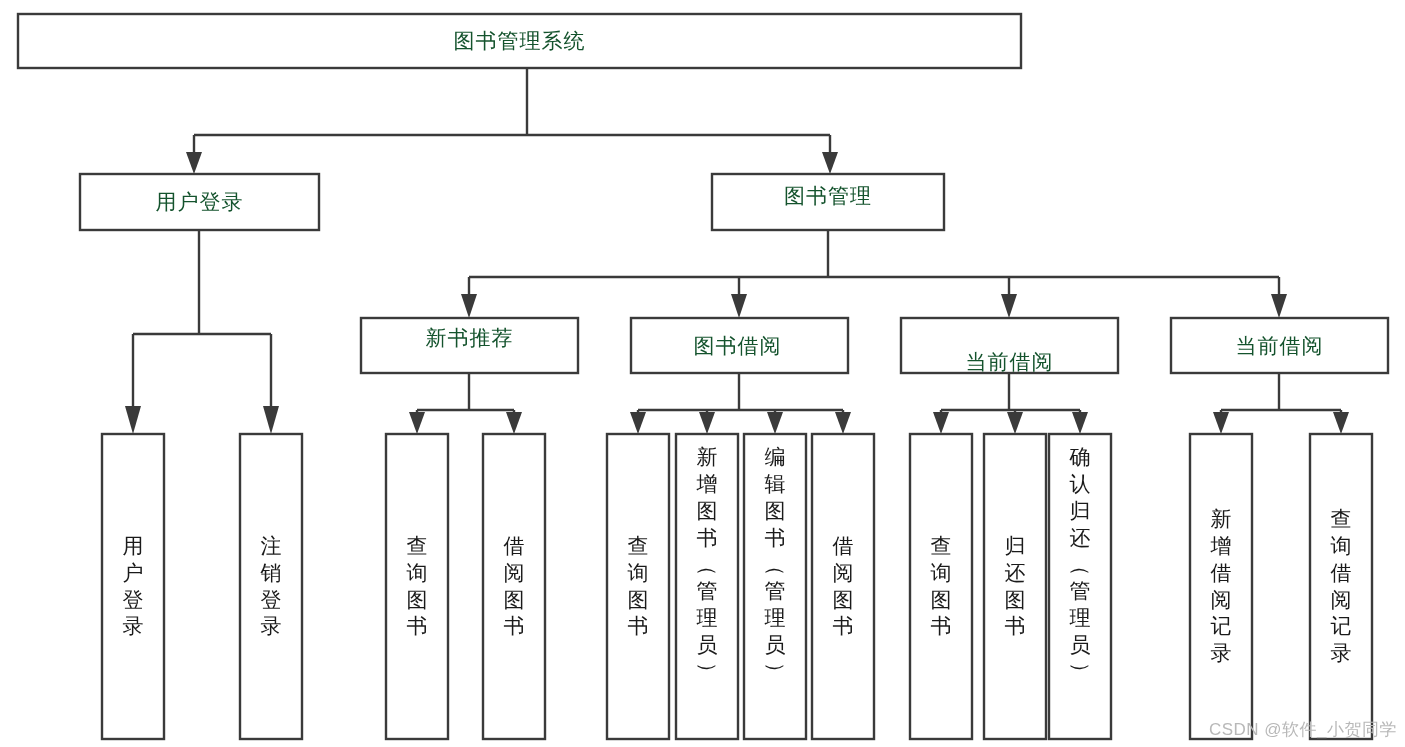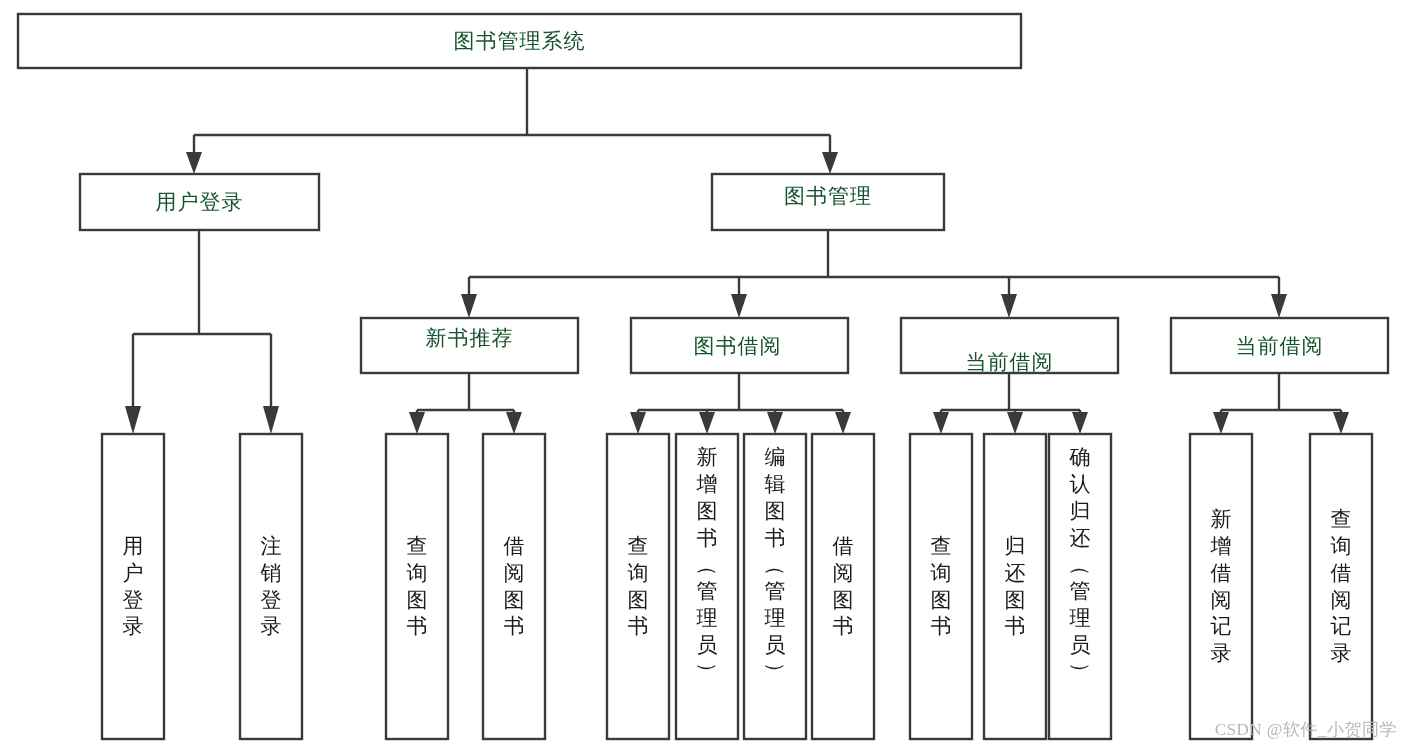--- a/index.html
+++ b/index.html
@@ -40,21 +40,21 @@
     stroke-linecap: butt;
   }
   .arrow-head {
     fill: #3a3a3a;
     stroke: none;
   }
   .watermark-text {
     position: absolute;
     right: 8px;
     bottom: 6px;
-    font-family: Liberation Serif, serif;
+    font-family: Liberation Sans, sans-serif;
     font-size: 17px;
     color: #b8b8b8;
     white-space: nowrap;
     letter-spacing: 0.5px;
     user-select: none;
   }
   .vtext-wrap {
     position: absolute;
     display: flex;
     flex-direction: column;

